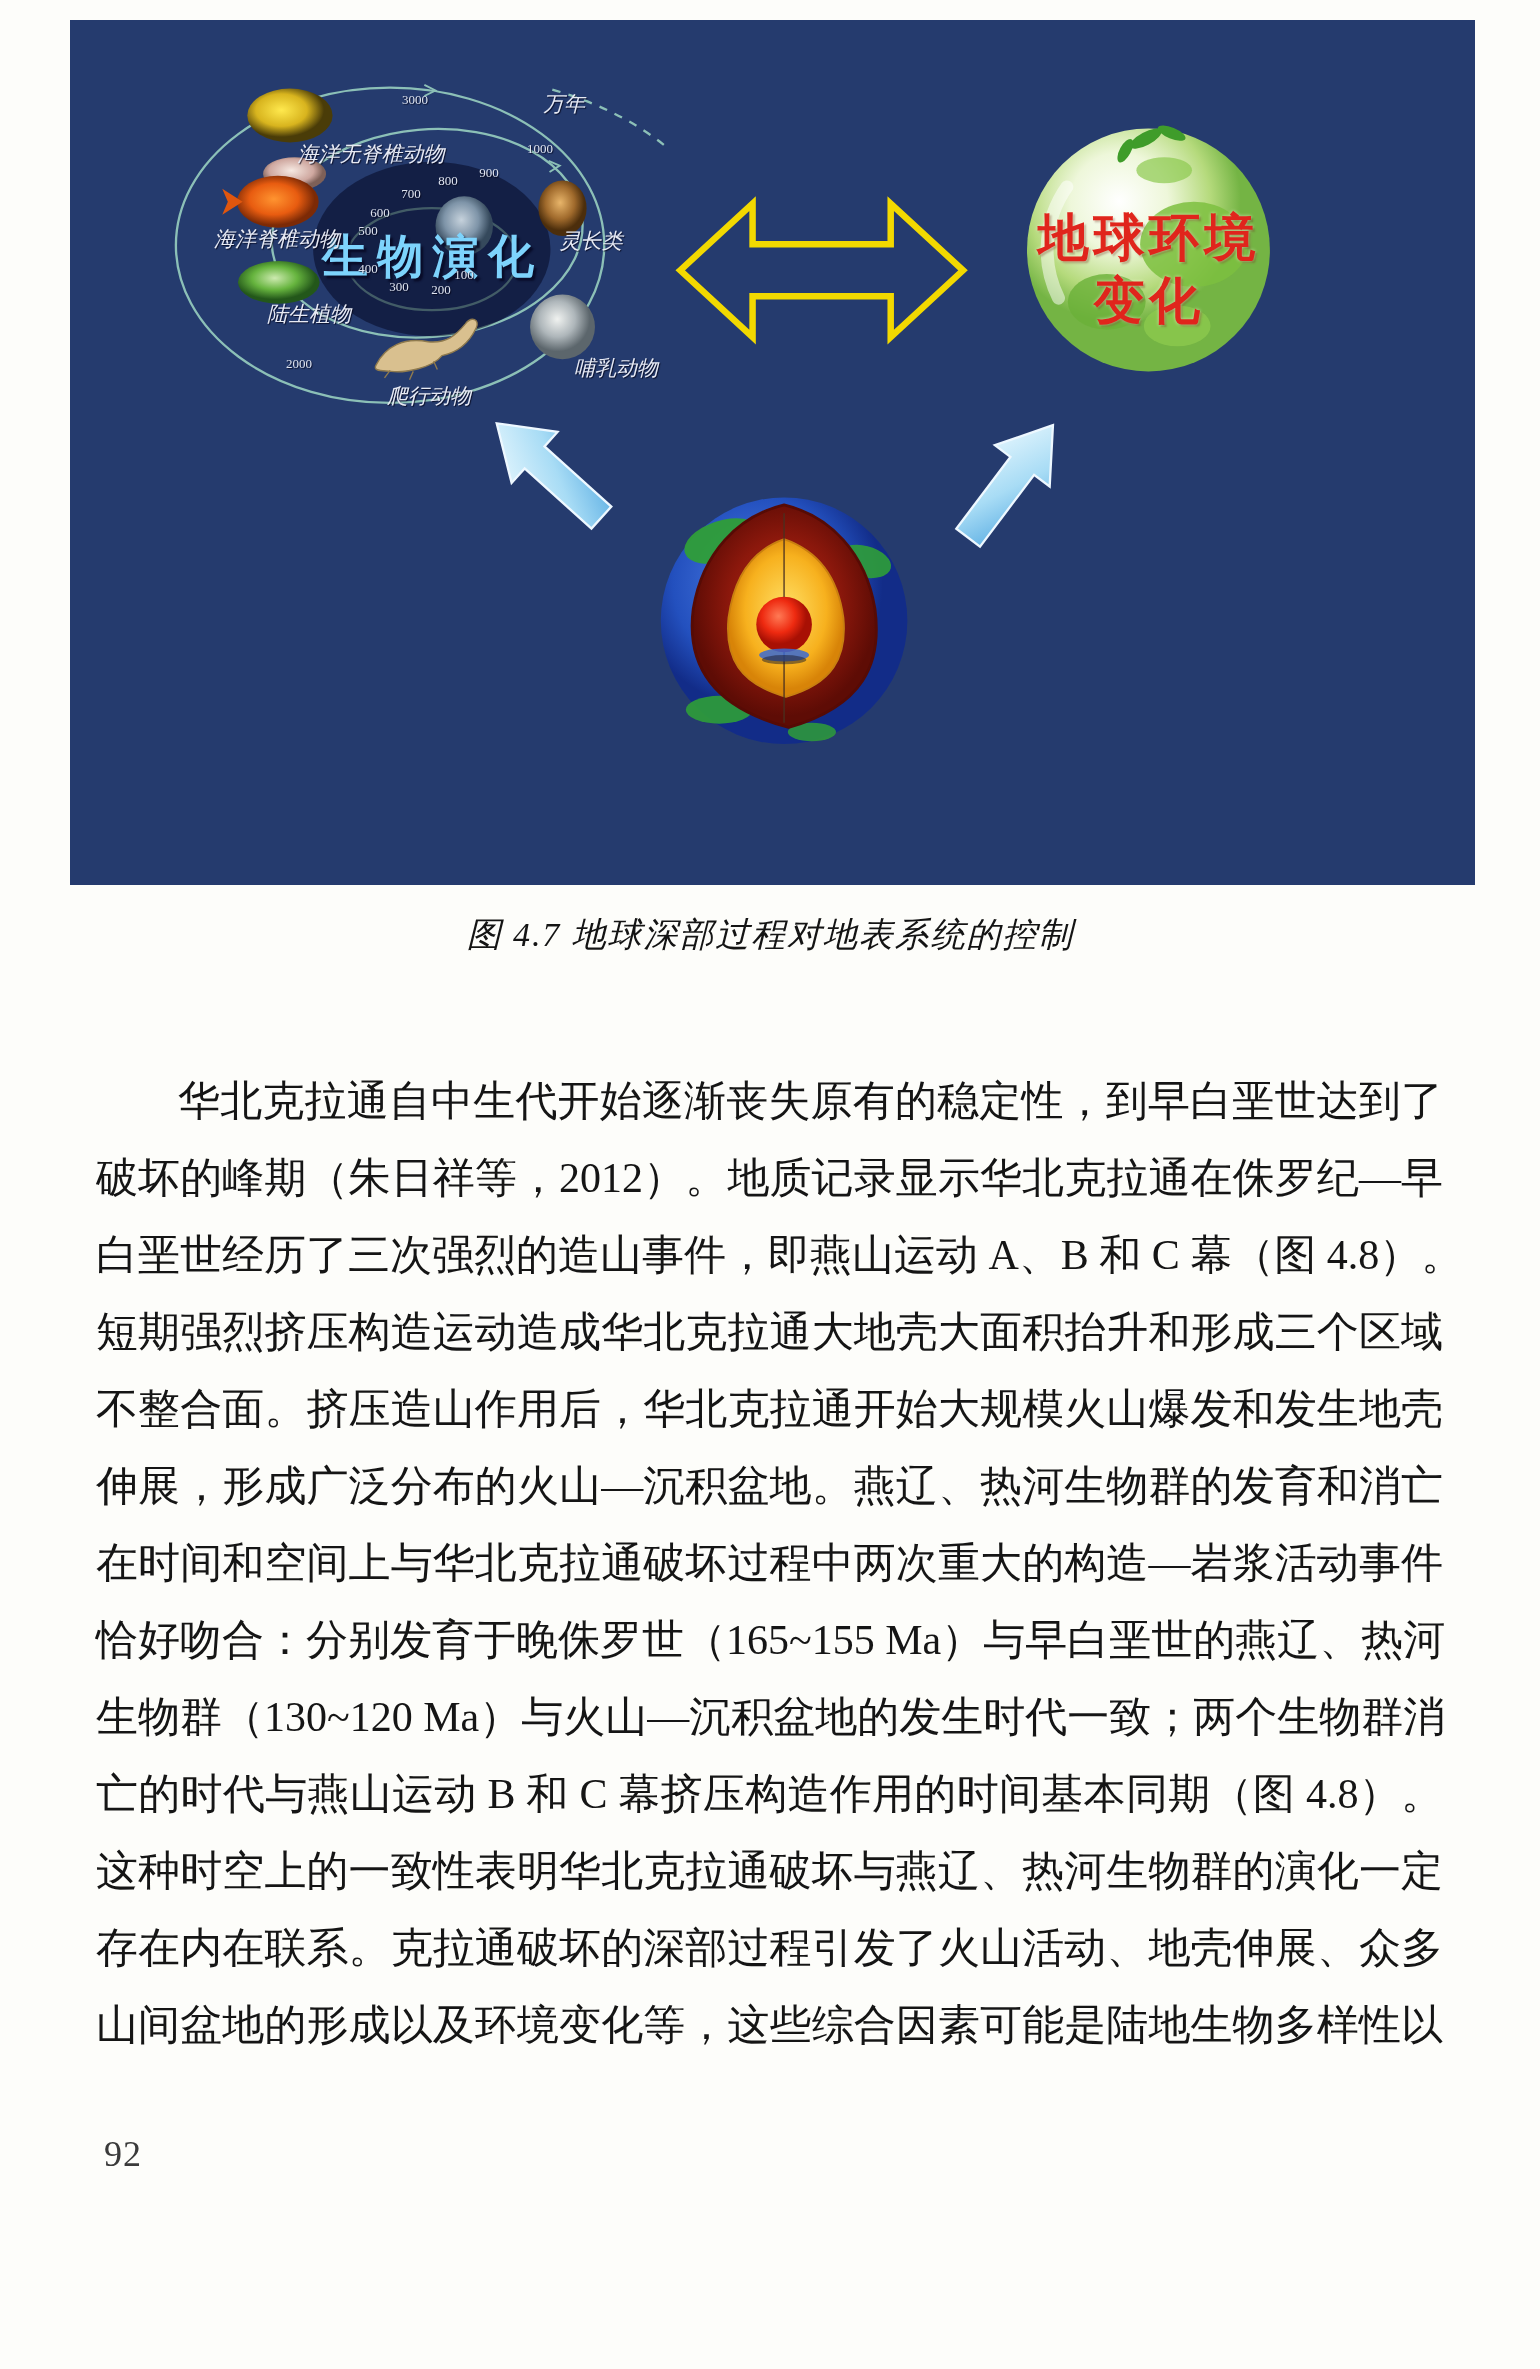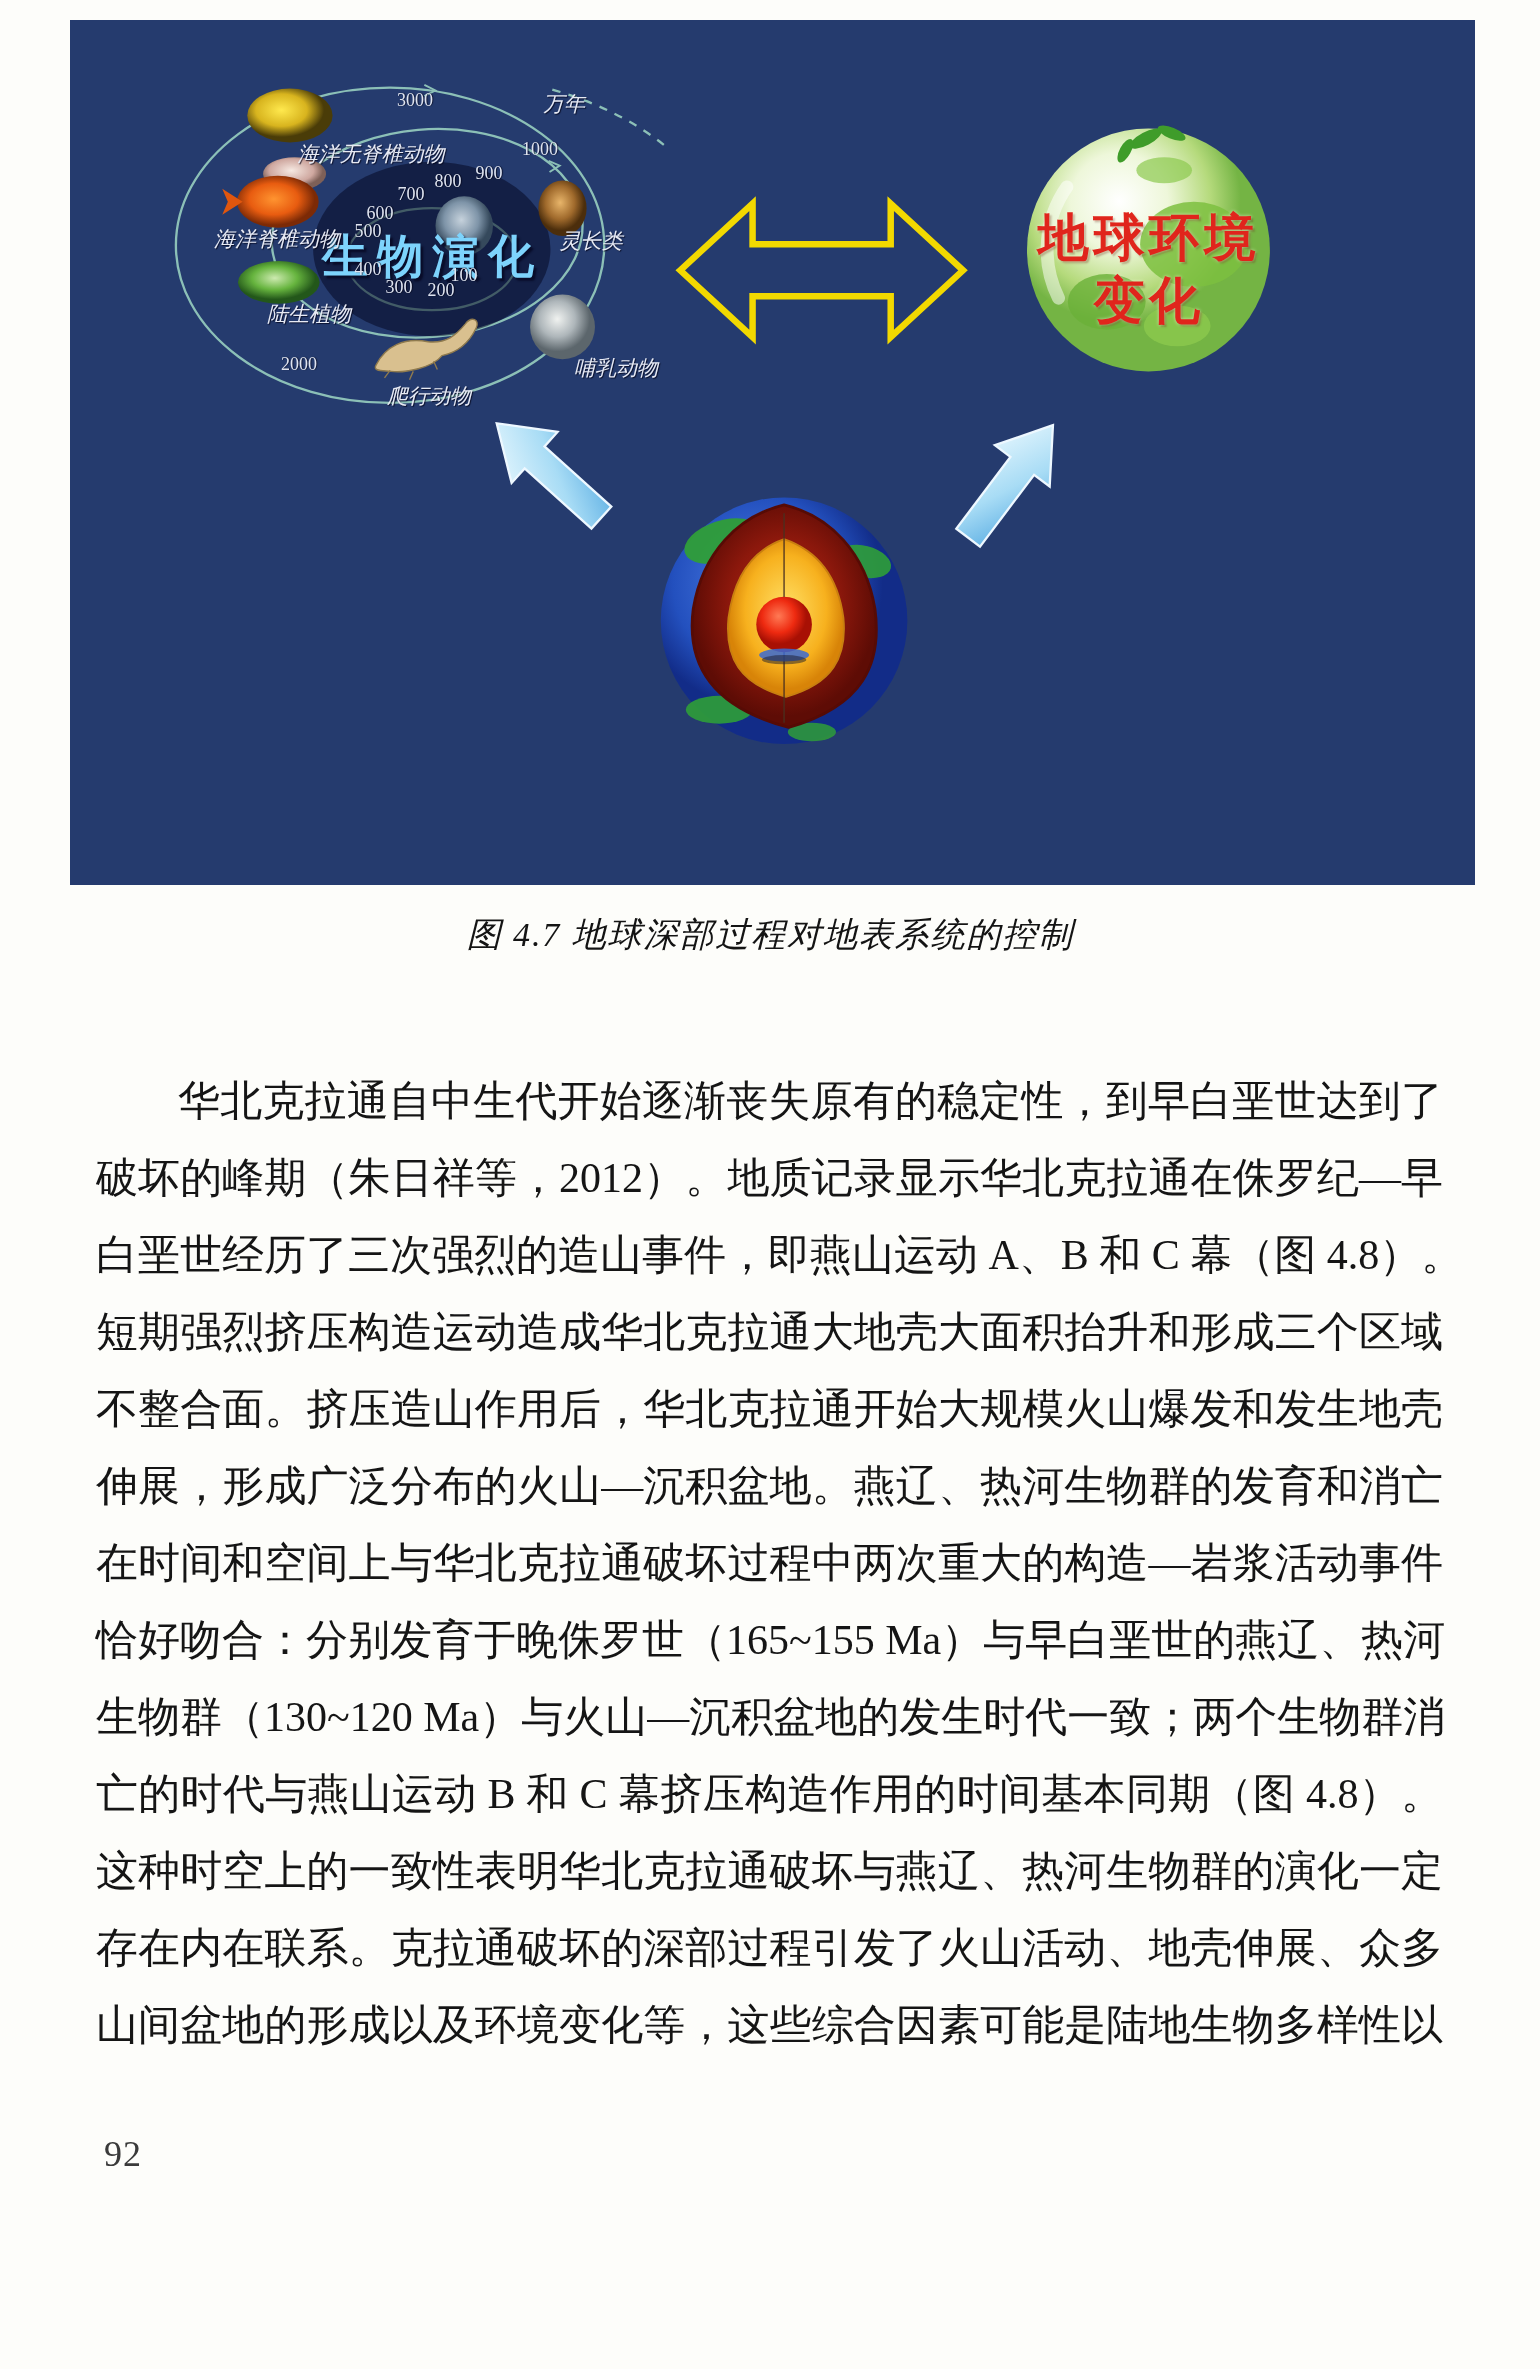--- a/index.html
+++ b/index.html
@@ -16,21 +16,21 @@
   }
   .figure svg{position:absolute;left:0;top:0;}
   .flabel{
     position:absolute;transform:translate(-50%,-50%);
     color:#e7eaf4;font-size:21px;white-space:nowrap;
     text-shadow:0.9px 0.9px 0.9px rgba(0,0,20,.7);
     font-style:italic;
   }
   .ftick{
     position:absolute;transform:translate(-50%,-50%);
-    color:#dfe4f0;font-size:18px;white-space:nowrap;
+    color:#dfe4f0;font-size:13px;white-space:nowrap;
     text-shadow:0.9px 0.9px 0.9px rgba(0,0,20,.7);
   }
   .bio-title{
     position:absolute;left:252px;top:206px;
     font-size:46px;font-weight:bold;color:#7dd3fc;
     letter-spacing:9.3px;white-space:nowrap;
     text-shadow:2.8px 2.8px 1.9px rgba(8,12,40,.95);
   }
   .globe-text{
     position:absolute;left:963px;width:232px;text-align:center;

